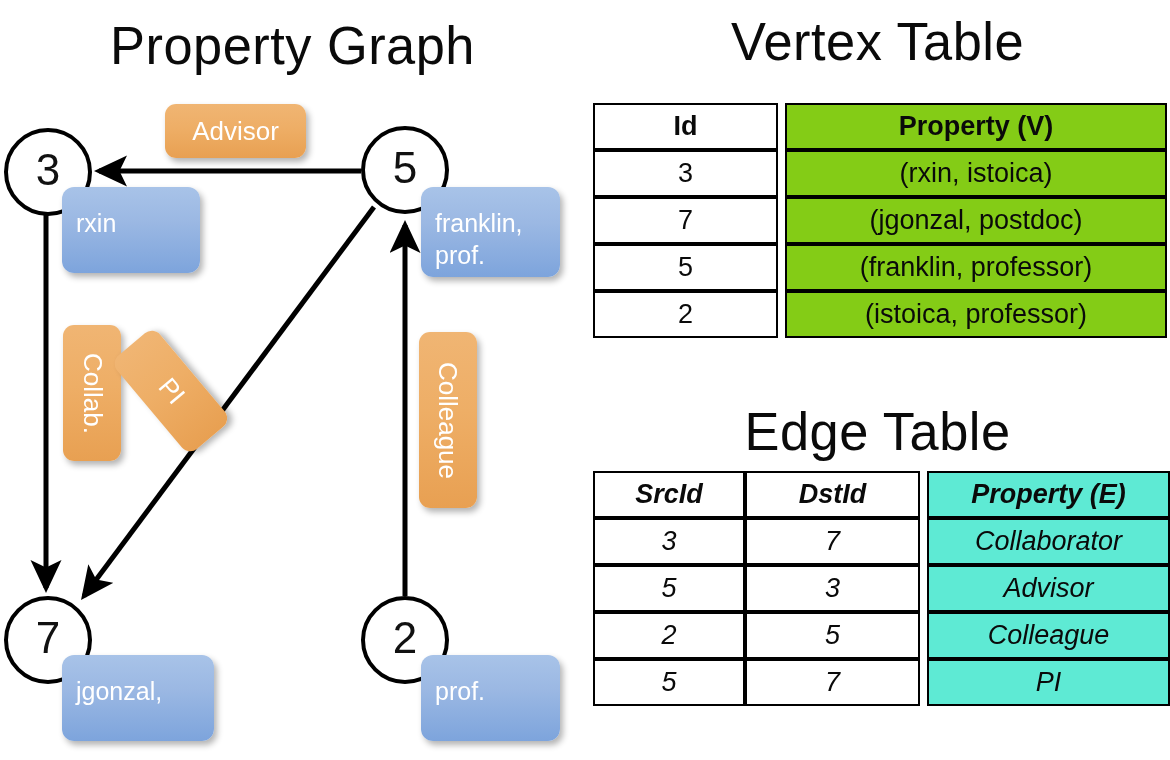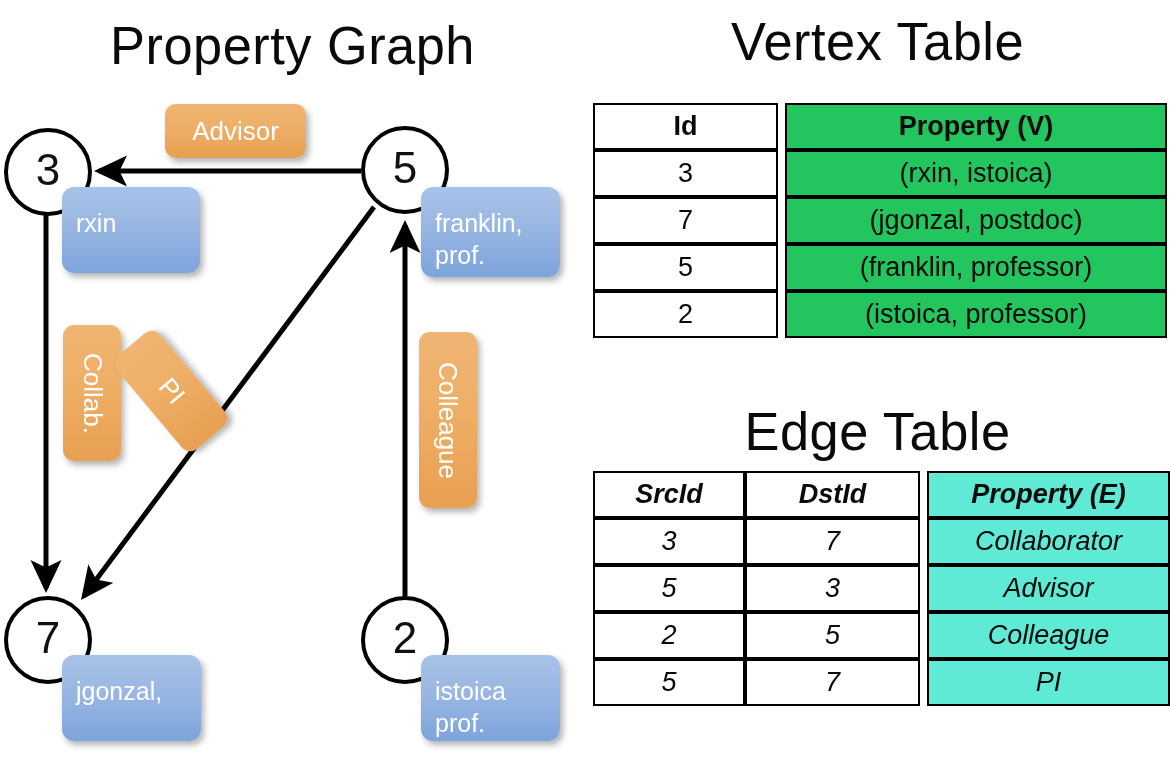--- a/index.html
+++ b/index.html
@@ -76,21 +76,21 @@
     color: #ffffff;
     font-size: 25px;
     font-weight: 400;
     line-height: 1.28;
     padding: 20px 0 0 14px;
     box-sizing: border-box;
     z-index: 4;
   }
   #vbox-rxin     { left: 62px;  top: 187px; width: 138px; height: 86px; }
   #vbox-franklin { left: 421px; top: 187px; width: 139px; height: 90px; }
-  #vbox-jgonzal  { left: 62px;  top: 655px; width: 139px; height: 86px; }
+  #vbox-jgonzal  { left: 62px;  top: 655px; width: 152px; height: 86px; }
   #vbox-istoica  { left: 421px; top: 655px; width: 139px; height: 86px; }
 
   
   .ebox {
     position: absolute;
     border-radius: 11px;
     background: linear-gradient(180deg, #f0b573 0%, #eeae66 45%, #e8a052 100%);
     box-shadow: 3px 4px 6px rgba(0,0,0,0.30);
     color: #ffffff;
     font-size: 26px;
@@ -124,21 +124,21 @@
     text-align: center;
     font-size: 27px;
     font-weight: 400;
     color: #0a0a0a;
     padding: 0;
     height: 47px;
     box-sizing: border-box;
     vertical-align: middle;
   }
   .tbl td.hdr { font-weight: 700; font-size: 27px; }
-  .tbl td.blue  { background: #22c55e; }
+  .tbl td.blue  { background: #84cc16; }
   .tbl td.peach { background: #5eead4; }
   .tbl td.gapcol {
     border: none;
     width: 7px;
     background: #fff;
     padding: 0;
   }
 
   #vertex-table { left: 593px; top: 103px; width: 574px; }
   #edge-table   { left: 593px; top: 471px; width: 577px; font-style: italic; }
@@ -193,21 +193,20 @@
     <div>rxin</div>
   </div>
   <div class="vbox" id="vbox-franklin">
     <div>franklin,</div>
     <div>prof.</div>
   </div>
   <div class="vbox" id="vbox-jgonzal">
     <div>jgonzal,</div>
   </div>
   <div class="vbox" id="vbox-istoica">
-    <div>istoica</div>
     <div>prof.</div>
   </div>
 
   <div class="node" id="node-3">
     <span>3</span>
   </div>
   <div class="node" id="node-5">
     <span>5</span>
   </div>
   <div class="node" id="node-7">

